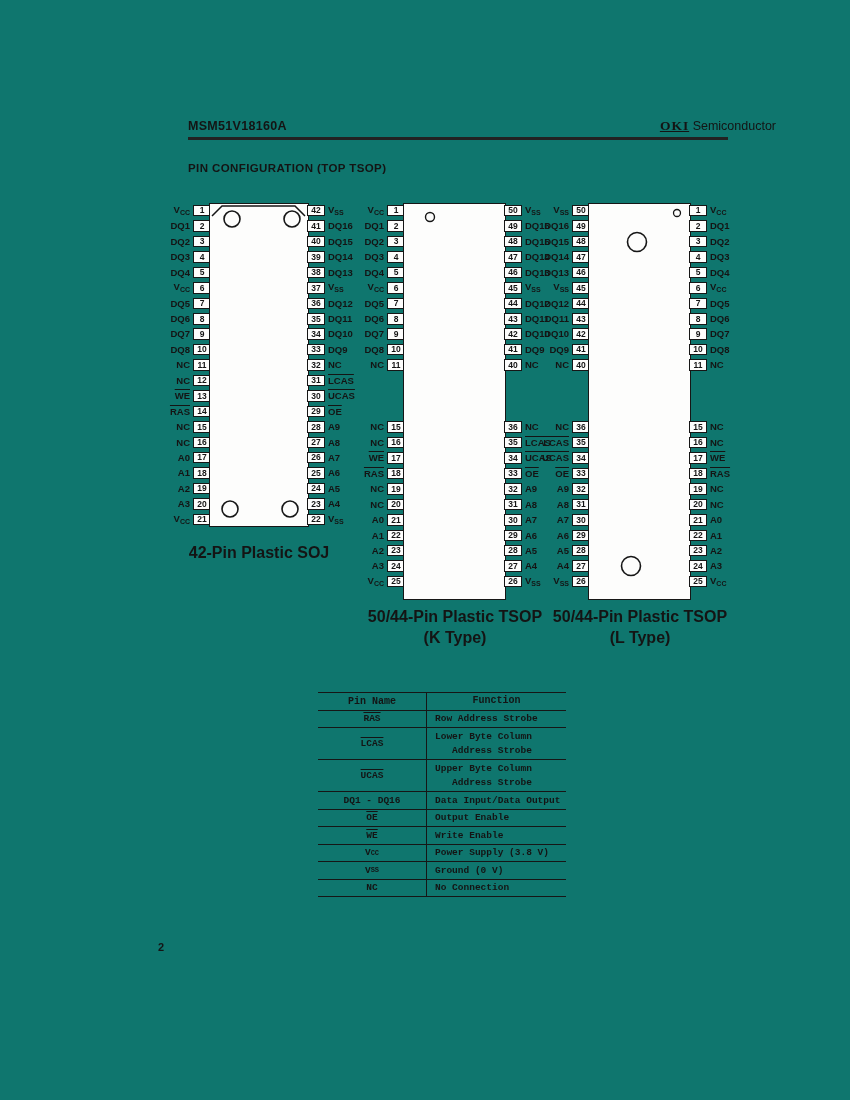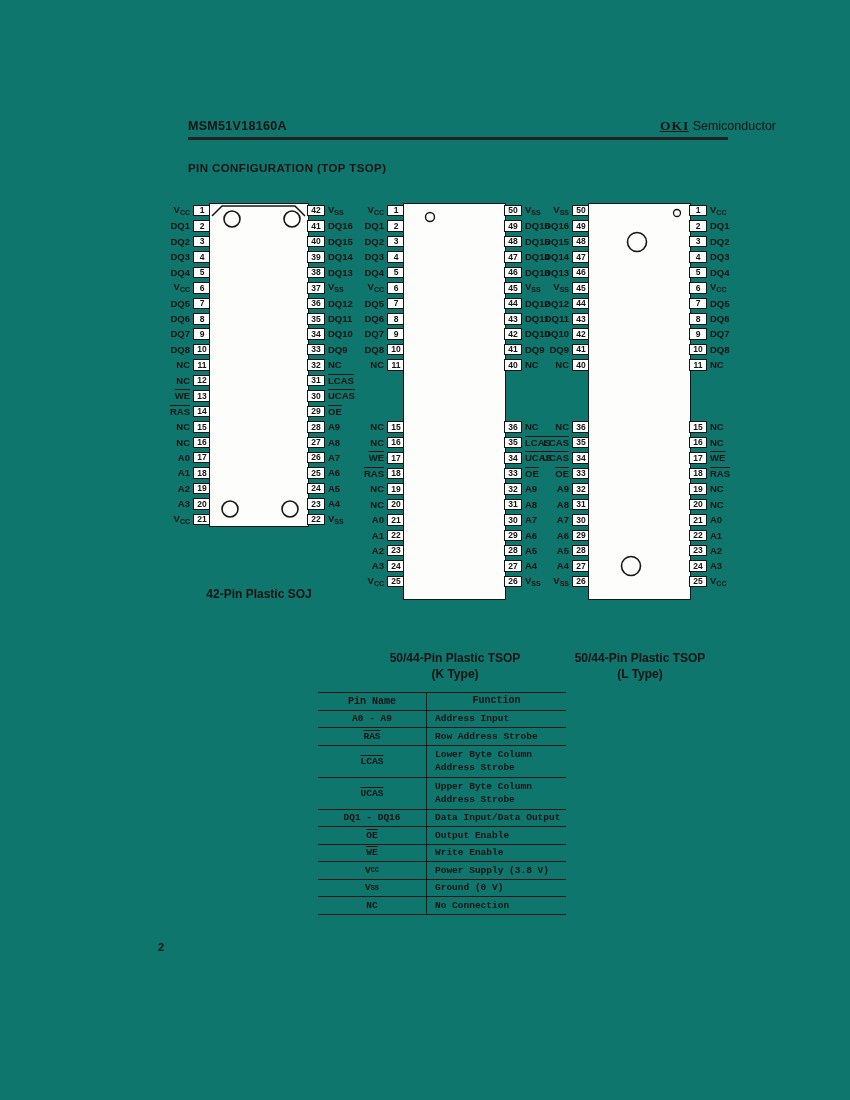--- a/index.html
+++ b/index.html
@@ -23,28 +23,28 @@
   .prow{display:flex;align-items:center;height:15.45px;gap:3px;}
   .prow.r{justify-content:flex-end;}
   .pnum{
     box-sizing:border-box;width:18px;height:11.5px;border:1.7px solid #161616;
     font-size:8.5px;font-weight:700;display:flex;align-items:center;justify-content:center;
     background:#fdfdfc;flex:0 0 auto;line-height:1;
   }
   .plabel{font-size:9.5px;font-weight:700;white-space:nowrap;line-height:1;}
   .plabel sub,.tc sub{font-size:7px;vertical-align:-2px;font-weight:700;}
   .bar{text-decoration:overline;text-decoration-thickness:1.2px;}
-  .caption{position:absolute;text-align:center;font-size:12px;font-weight:700;line-height:1.3;margin-top:44px;}
+  .caption{position:absolute;text-align:center;font-size:16px;font-weight:700;line-height:1.3;}
   .marks{position:absolute;left:0;top:0;}
   
   .pin-table{position:absolute;left:318px;top:692px;width:248px;border-top:1.8px solid #161616;}
   .trow{display:grid;grid-template-columns:108px 140px;border-bottom:1.8px solid #161616;}
   .tc{display:flex;align-items:center;font-size:9.5px;font-weight:700;min-height:16.5px;box-sizing:border-box;font-family:Liberation Mono, monospace;}
   .tc.pin{justify-content:center;}
-  .tc.func{border-left:1.8px solid #161616;padding-left:8px;white-space:pre-line;line-height:1.4;}
+  .tc.func{border-left:1.8px solid #161616;padding-left:8px;white-space:pre-line;line-height:1.4;text-align:right;}
   .trow.tall .tc{min-height:31px;}
   .thead .tc{justify-content:center;font-size:10px;}
   .thead .tc.func{padding-left:0;}
   
   .page-number{position:absolute;left:158px;top:941px;font-size:11px;font-weight:700;}
 </style>
 </head>
 <body>
 
 <div id="page">
@@ -650,24 +650,20 @@
     </div>
   </div>
 
   <div class="pin-table">
     <div class="trow thead">
       <div class="tc pin">Pin Name</div>
       <div class="tc func">Function</div>
     </div>
     <div id="table-rows">
         <div class="trow">
-          <div class="tc pin">A0 - A9</div>
-          <div class="tc func">Address Input</div>
-        </div>
-        <div class="trow">
           <div class="tc pin bar">RAS</div>
           <div class="tc func">Row Address Strobe</div>
         </div>
         <div class="trow tall">
           <div class="tc pin bar">LCAS</div>
           <div class="tc func">Lower Byte Column
 Address Strobe</div>
         </div>
         <div class="trow tall">
           <div class="tc pin bar">UCAS</div>

